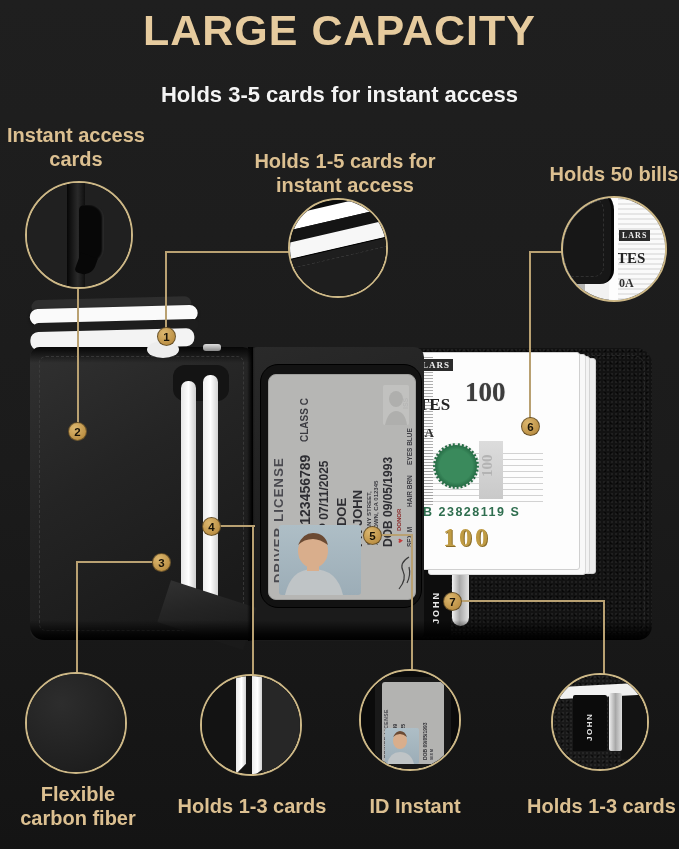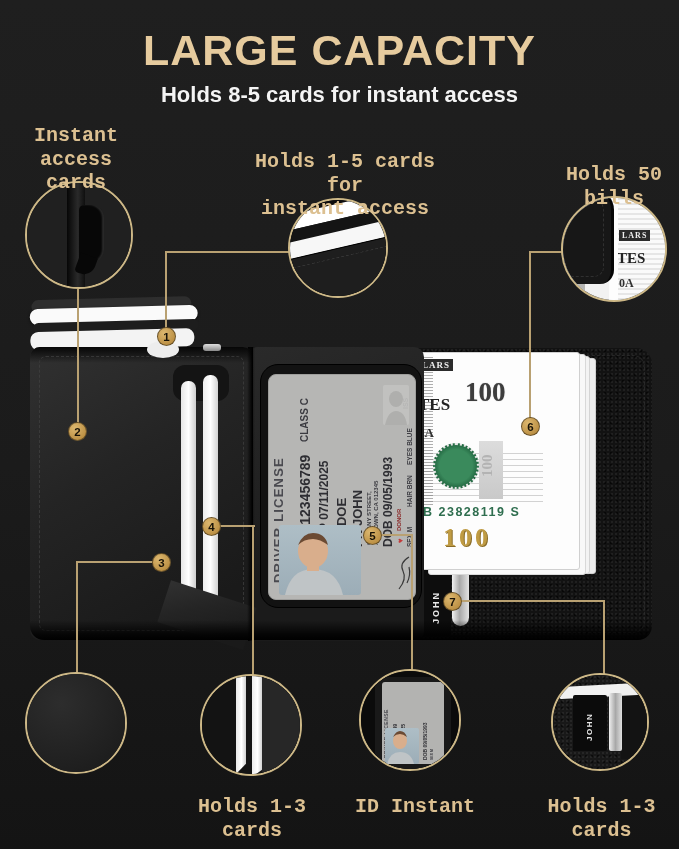--- a/index.html
+++ b/index.html
@@ -1,26 +1,26 @@
 <!DOCTYPE html>
 <html><head>
 <meta charset="utf-8">
 <style>
   html,body{margin:0;padding:0;background:#000;}
   .stage{
     position:relative;width:679px;height:849px;overflow:hidden;
     background:linear-gradient(180deg,#1f1f1f 0%,#1b1b1b 55%,#141414 100%);
     font-family:"Liberation Sans",sans-serif;
   }
-  .title{position:absolute;top:26px;left:0;width:100%;text-align:center;
+  .title{position:absolute;top:6px;left:0;width:100%;text-align:center;
     font-size:43px;font-weight:700;letter-spacing:1px;color:#e6cb9e;z-index:12;}
   .subtitle{position:absolute;top:82px;left:0;width:100%;text-align:center;
     font-size:22px;font-weight:700;color:#f4f4f4;z-index:12;}
   .lbl{position:absolute;color:#dcc091;font-weight:700;font-size:20px;
-    line-height:1.18;text-align:center;z-index:12;font-family:Liberation Mono, monospace;}
+    line-height:1.18;text-align:center;z-index:12;}
   .ln{position:absolute;background:#b9a172;z-index:10;}
   .badge{position:absolute;width:19px;height:19px;border-radius:50%;
     background:radial-gradient(circle at 35% 30%,#dcb76f,#bb8f43 75%);
     border:1px solid rgba(0,0,0,.45);box-sizing:border-box;
     display:flex;align-items:center;justify-content:center;
     font-size:11.5px;font-weight:700;color:#181207;z-index:13;}
   .circle{position:absolute;border-radius:50%;border:2px solid #cdb887;
     overflow:hidden;z-index:11;box-sizing:border-box;background:#141414;}
   .c-inner{position:absolute;inset:0;}
   .abs{position:absolute;}
@@ -31,32 +31,36 @@
     background-size:4px 4px,6px 6px;}
   .stitch{position:absolute;border:1px dashed #404040;border-radius:8px;opacity:.75;}
   .leather{background:linear-gradient(150deg,#313131 0%,#242424 40%,#1a1a1a 85%);}
 </style>
 </head>
 <body>
 
 <div class="stage">
 
   <div class="title">LARGE CAPACITY</div>
-  <div class="subtitle">Holds 8-5 cards for instant access</div>
+  <div class="subtitle">Holds 3-5 cards for instant access</div>
 
   <div class="lbl" style="left:0;top:124px;width:152px;">
     <span>Instant access</span><br>
     <span>cards</span>
   </div>
   <div class="lbl" style="left:250px;top:150px;width:190px;">
     <span>Holds 1-5 cards for</span><br>
     <span>instant access</span>
   </div>
   <div class="lbl" style="left:538px;top:163px;width:152px;">
     <span>Holds 50 bills</span>
+  </div>
+  <div class="lbl" style="left:0;top:783px;width:156px;">
+    <span>Flexible</span><br>
+    <span>carbon fiber</span>
   </div>
   <div class="lbl" style="left:172px;top:795px;width:160px;">
     <span>Holds 1-3 cards</span>
   </div>
   <div class="lbl" style="left:340px;top:795px;width:150px;">
     <span>ID Instant</span>
   </div>
   <div class="lbl" style="left:524px;top:795px;width:155px;">
     <span>Holds 1-3 cards</span>
   </div>

